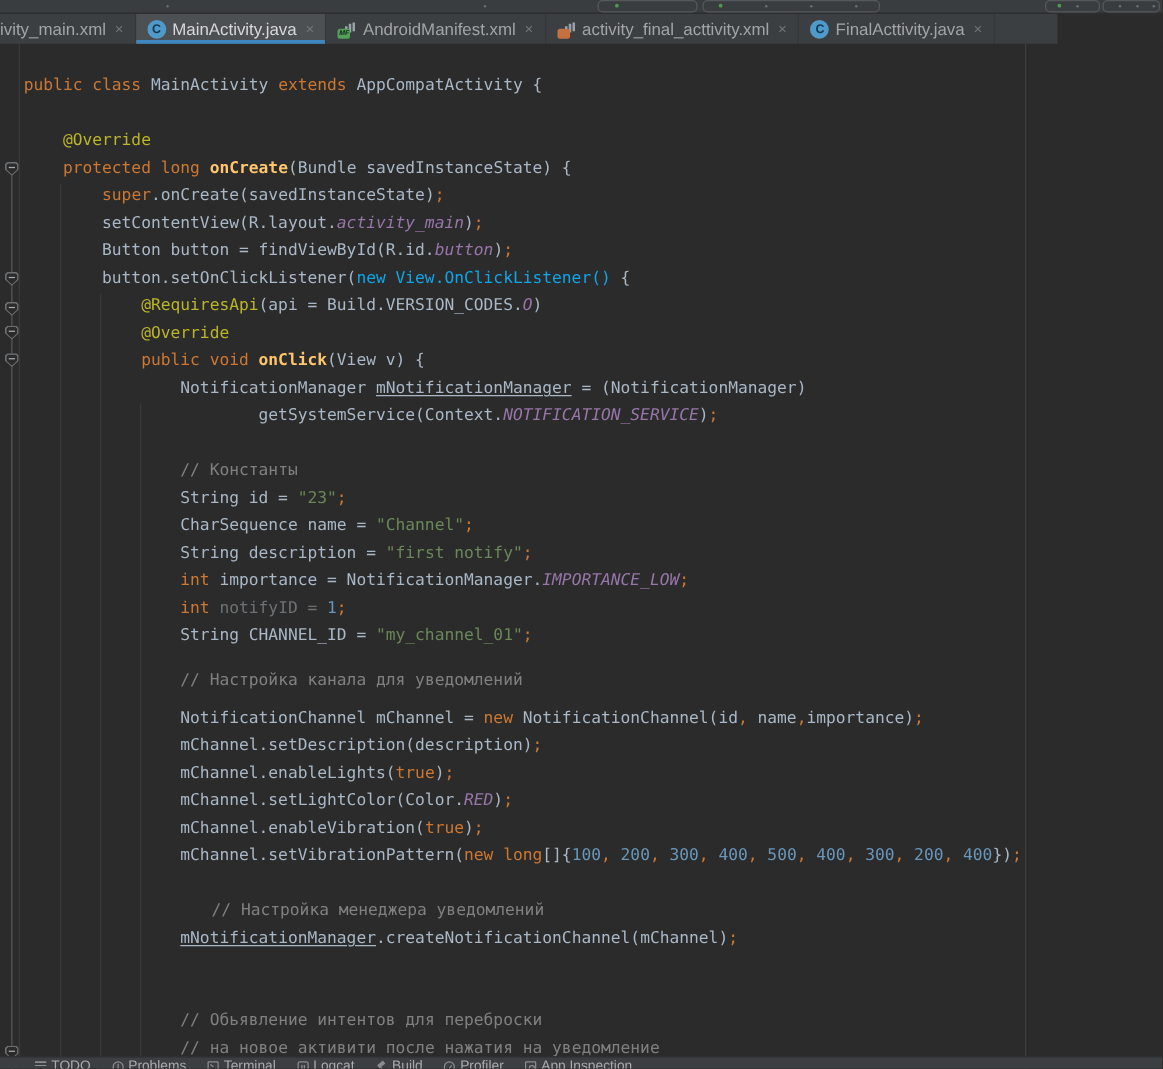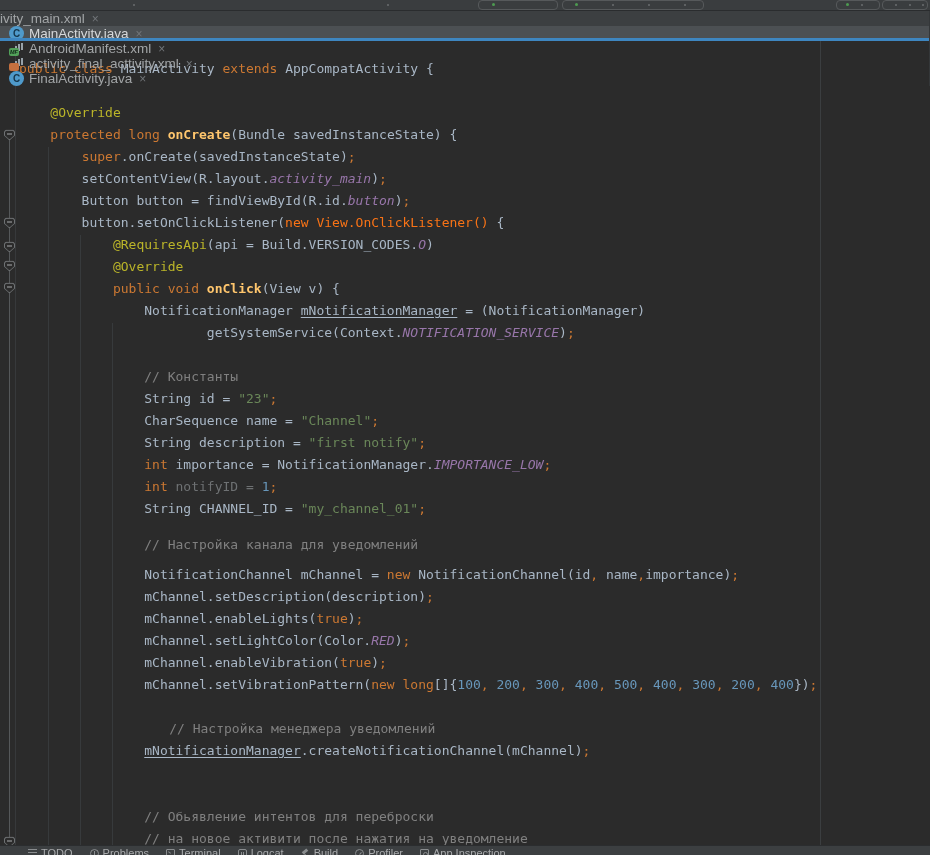--- a/index.html
+++ b/index.html
@@ -6,22 +6,22 @@
     font-family:"Liberation Sans",sans-serif;}
   .root{position:relative;width:930px;height:855px;}
 
   
   .topstrip{position:absolute;left:0;top:0;width:930px;height:10px;background:#3A3D3F;
     border-bottom:1px solid #2A2C2E;z-index:5;}
   .tb-rect{position:absolute;top:0;height:8px;border:1px solid #56595B;border-radius:4px;}
   .tb-dot{position:absolute;border-radius:50%;}
 
   
-  .tabbar{position:absolute;left:0;top:11px;width:930px;height:24px;background:#3C3F41;
-    display:flex;align-items:stretch;z-index:4;flex-direction:column;}
+  .tabbar{position:absolute;left:0;top:11px;width:846px;height:24px;background:#3C3F41;
+    display:flex;align-items:stretch;z-index:4;}
   .tab{position:relative;display:flex;align-items:center;padding:0 9px;border-right:1px solid #343739;
     font-size:13.5px;color:#A2A5A7;white-space:nowrap;cursor:default;}
   .tab.first{padding-left:0;}
   .tab.active{background:#4C5053;color:#D6D8DA;}
   .tab.active .underline{position:absolute;left:0;right:0;bottom:0;height:3px;background:#3E86C0;}
   .ticon{width:15px;height:15px;margin-right:5px;position:relative;flex:none;display:inline-block;}
   .jclass{border-radius:50%;background:#4F9ACB;color:#16374D;font-weight:bold;font-size:10px;
     line-height:15px;text-align:center;}
   .fico .bars{position:absolute;right:4px;top:3px;width:2px;height:7px;background:#98A2A9;
     box-shadow:3px -1px 0 #98A2A9,-3px 2px 0 #98A2A9;}
@@ -41,21 +41,21 @@
     background:#6E7173;clip-path:polygon(18% 0,82% 0,100% 18%,100% 55%,50% 100%,0 55%,0 18%);}
   .fold::before{content:"";position:absolute;left:1px;top:1px;right:1px;bottom:1px;background:#2B2B2B;
     clip-path:polygon(18% 0,82% 0,100% 18%,100% 55%,50% 100%,0 55%,0 18%);}
   .fold::after{content:"";position:absolute;left:3px;top:4px;width:5px;height:1px;background:#A7AAAC;}
 
   .code{position:absolute;left:0;top:0;width:100%;height:100%;
     font-family:"DejaVu Sans Mono",monospace;font-size:13px;}
   .cl{position:absolute;left:0;height:22px;line-height:22px;padding-left:19px;white-space:pre;}
   .t-d{color:#A9B7C6;} .t-k{color:#CC7832;} .t-m{color:#FFC66D;font-weight:bold;}
   .t-a{color:#BBB529;} .t-s{color:#6A8759;} .t-c{color:#808080;} .t-n{color:#6897BB;}
-  .t-f{color:#9876AA;font-style:italic;} .t-g{color:#f97316;} .t-dim{color:#6E7173;}
+  .t-f{color:#9876AA;font-style:italic;} .t-g{color:#0ea5e9;} .t-dim{color:#6E7173;}
   .t-p{color:#CC7832;}
   .t-u{color:#A9B7C6;text-decoration:underline;text-underline-offset:2px;}
 
   
   .statusbar{position:absolute;left:0;bottom:0;width:930px;height:10px;background:#3C3F41;
     border-top:1px solid #2B2D2F;display:flex;align-items:flex-start;padding-left:28px;
     gap:17px;overflow:hidden;z-index:6;box-sizing:border-box;}
   .sitem{display:flex;align-items:center;font-size:11px;color:#A9ABAD;line-height:12px;
     padding-top:1px;white-space:nowrap;cursor:pointer;}
   .si{width:9px;height:9px;position:relative;display:inline-block;margin-right:4px;flex:none;

